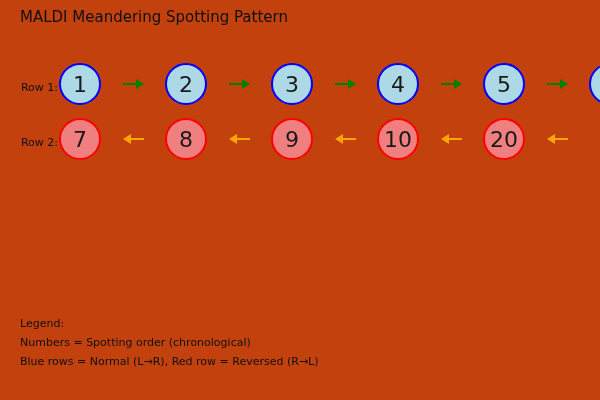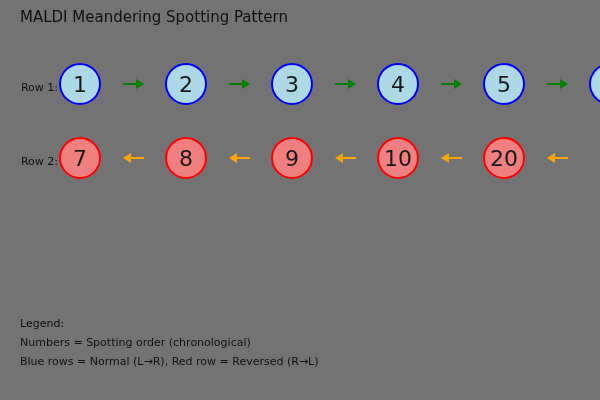--- a/index.html
+++ b/index.html
@@ -9,21 +9,21 @@
     --red-border: #FF0000;
     --arrow-forward: #008000;
     --arrow-reverse: #FFA500;
     --text: #000000;
   }
   html, body { margin: 0; padding: 0; background: #ffffff; }
   .canvas {
     position: relative;
     width: 600px;
     height: 400px;
-    background: #737373;
+    background: #c2410c;
     font-family: "DejaVu Sans", "Liberation Sans", sans-serif;
     color: var(--text);
     overflow: hidden;
   }
   .title {
     position: absolute;
     left: 20px;
     top: 8px;
     font-size: 15px;
     color: #111111;
@@ -126,21 +126,21 @@
     <div class="gap">
         <span class="arrow arrow-right"></span>
       </div>
     <div class="spot spot-blue">5</div>
     <div class="gap">
         <span class="arrow arrow-right"></span>
       </div>
     <div class="spot spot-blue">6</div>
   </div>
 
-  <div class="row row-reverse" style="top:137px">
+  <div class="row row-reverse" style="top:118px">
     <div class="row-label">Row 2:</div>
     <div class="spot spot-red">7</div>
     <div class="gap">
         <span class="arrow arrow-left"></span>
       </div>
     <div class="spot spot-red">8</div>
     <div class="gap">
         <span class="arrow arrow-left"></span>
       </div>
     <div class="spot spot-red">9</div>

